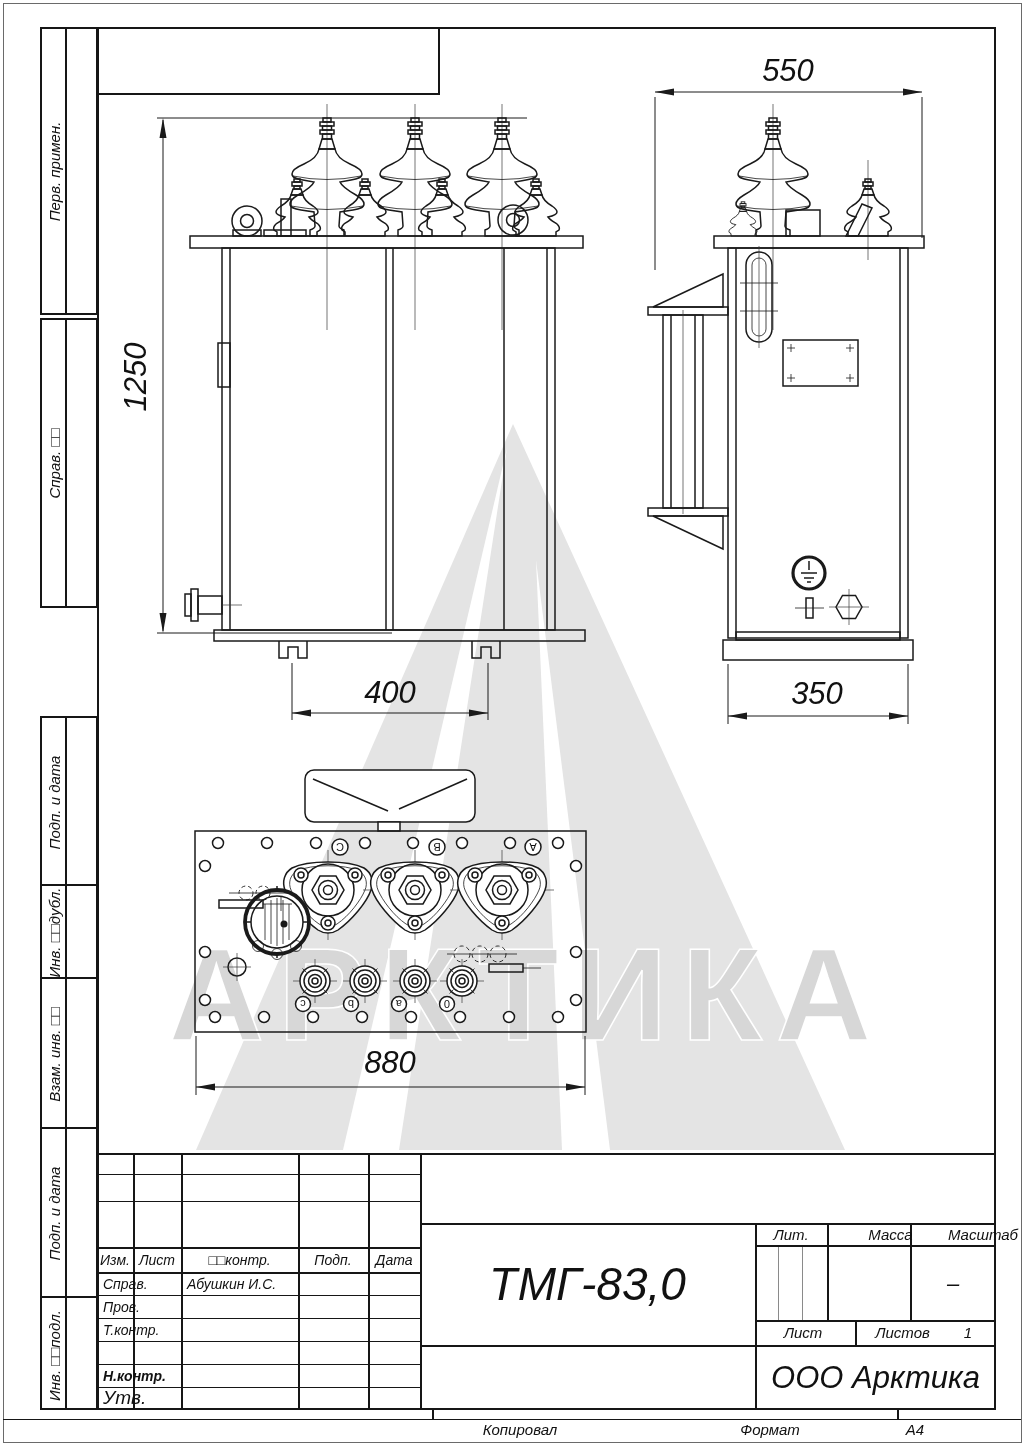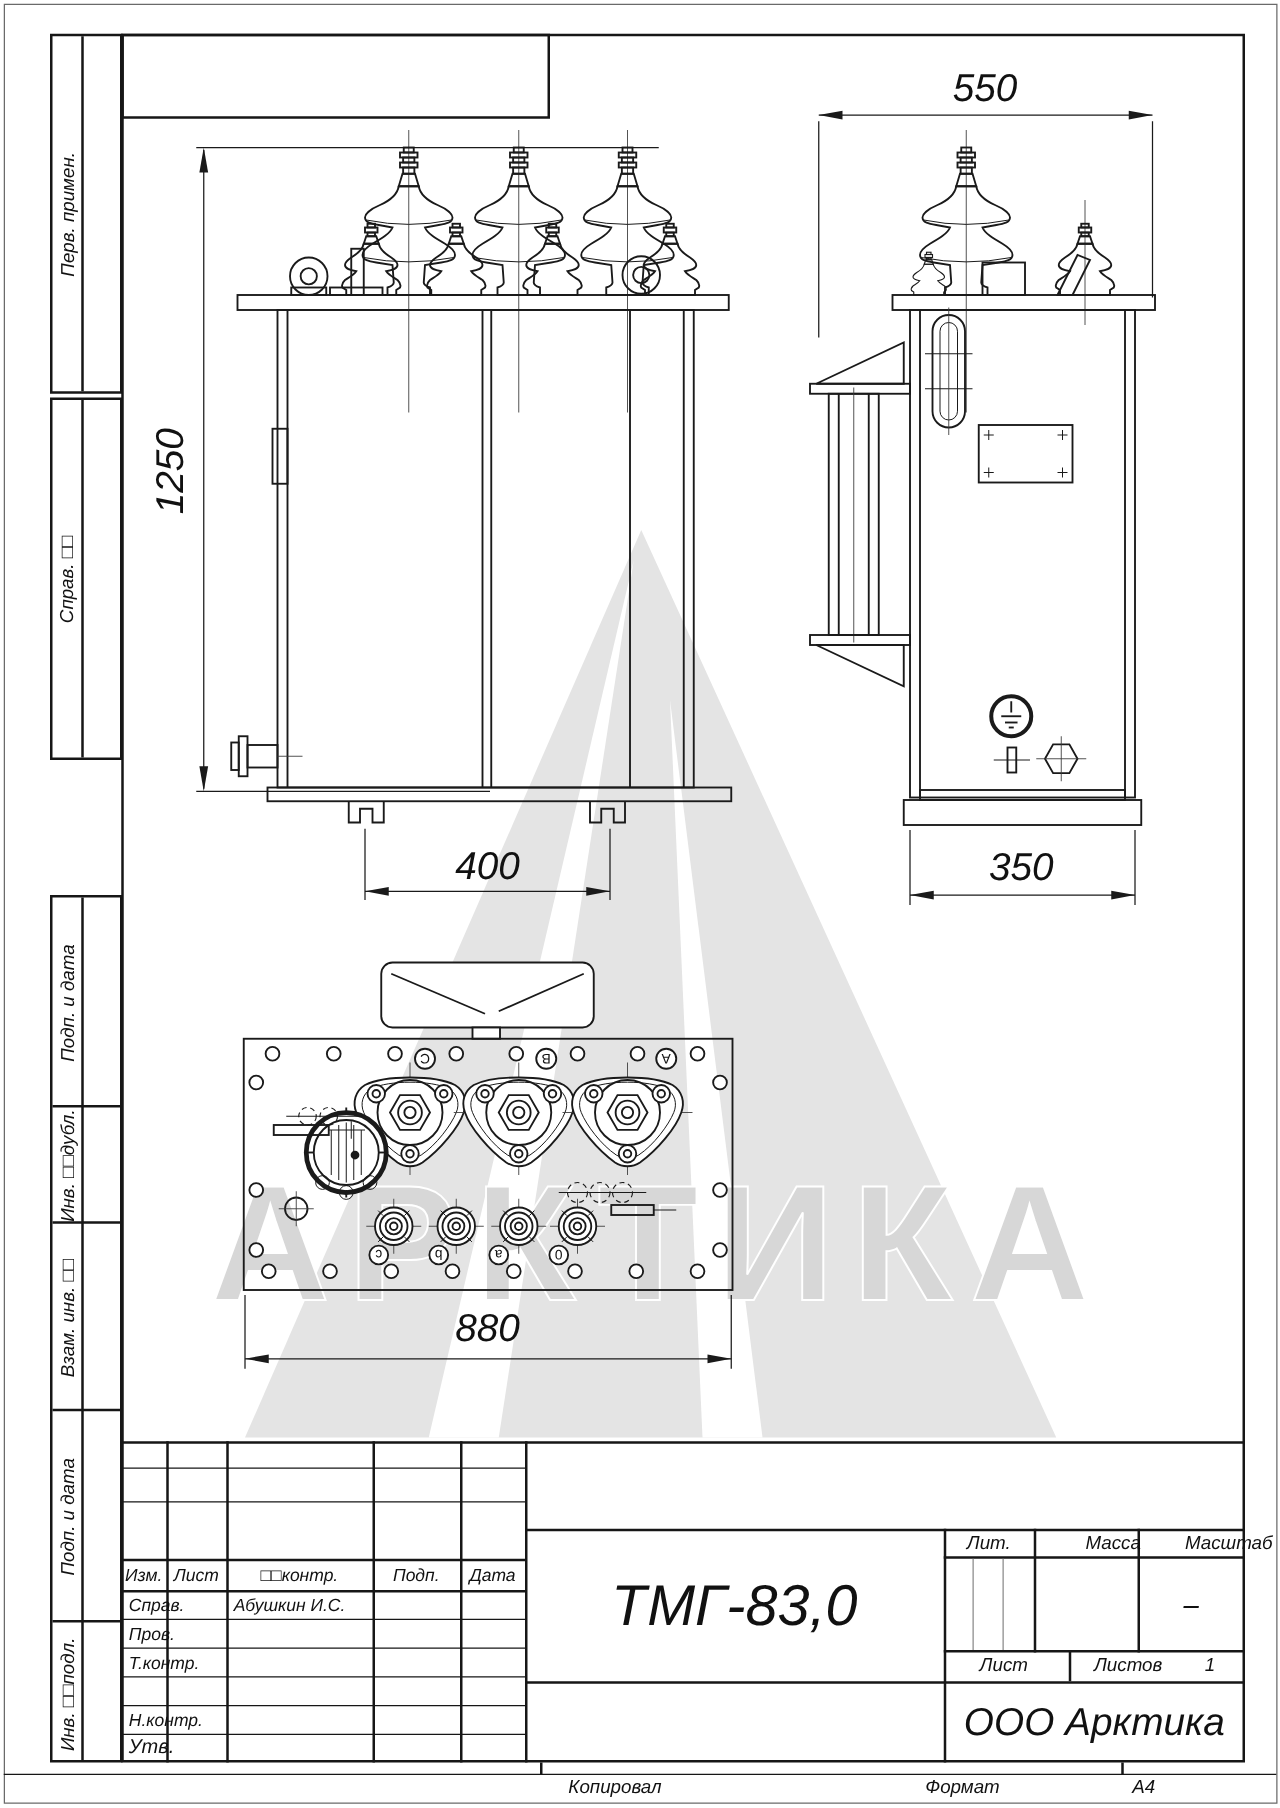--- a/index.html
+++ b/index.html
@@ -408,34 +408,34 @@
     <div class="txt" style="left:97px;top:1249px;width:36px;height:22px;font-size:14px;">Изм.</div>
     <div class="txt" style="left:133px;top:1249px;width:48px;height:22px;font-size:14px;">Лист</div>
     <div class="txt" style="left:181px;top:1249px;width:117px;height:22px;font-size:14px;">□□контр.</div>
     <div class="txt" style="left:298px;top:1249px;width:70px;height:22px;font-size:14px;">Подп.</div>
     <div class="txt" style="left:368px;top:1249px;width:52px;height:22px;font-size:14px;">Дата</div>
 
     <div class="txt left" style="left:99px;top:1272px;width:82px;height:23px;font-size:14px;">Справ.</div>
     <div class="txt left" style="left:183px;top:1272px;width:115px;height:23px;font-size:14px;">Абушкин И.С.</div>
     <div class="txt left" style="left:99px;top:1295px;width:82px;height:23px;font-size:14px;">Пров.</div>
     <div class="txt left" style="left:99px;top:1318px;width:82px;height:23px;font-size:14px;">Т.контр.</div>
-    <div class="txt left" style="left:99px;top:1364px;width:82px;height:23px;font-size:14px;">Н.контр.</div>
-    <div class="txt left" style="left:99px;top:1387px;width:82px;height:22px;font-size:16px;">Утв.</div>
+    <div class="txt left" style="left:99px;top:1364px;width:82px;height:23px;font-size:14px;font-weight:bold;">Н.контр.</div>
+    <div class="txt left" style="left:99px;top:1387px;width:82px;height:22px;font-size:19px;">Утв.</div>
 
     <div class="txt" style="left:420px;top:1223px;width:335px;height:122px;font-size:46px;">ТМГ-83,0</div>
     <div class="txt" style="left:755px;top:1224px;width:72px;height:21px;font-size:15px;">Лит.</div>
     <div class="txt" style="left:827px;top:1224px;width:83px;height:21px;font-size:15px;margin-left:22px;">Масса</div>
     <div class="txt" style="left:940px;top:1224px;width:86px;height:21px;font-size:15px;">Масштаб</div>
     <div class="txt" style="left:910px;top:1247px;width:86px;height:73px;font-size:22px;">–</div>
     <div class="txt" style="left:758px;top:1320px;width:90px;height:25px;font-size:15px;">Лист</div>
     <div class="txt" style="left:860px;top:1320px;width:85px;height:25px;font-size:15px;">Листов</div>
     <div class="txt" style="left:948px;top:1320px;width:40px;height:25px;font-size:15px;">1</div>
     <div class="txt" style="left:755px;top:1345px;width:241px;height:65px;font-size:31px;">ООО Арктика</div>
   </div>
 
   <div class="ln" style="left:3px;top:1419px;width:1018px;height:1px;"></div>
   <div class="ln" style="left:432px;top:1410px;width:2.3px;height:10px;"></div>
   <div class="ln" style="left:897px;top:1410px;width:2.3px;height:10px;"></div>
-  <div class="txt" style="left:392px;top:1419px;width:200px;height:20px;font-size:15px;">Копировал</div>
+  <div class="txt" style="left:420px;top:1419px;width:200px;height:20px;font-size:15px;">Копировал</div>
   <div class="txt" style="left:700px;top:1419px;width:140px;height:20px;font-size:15px;">Формат</div>
   <div class="txt" style="left:880px;top:1419px;width:70px;height:20px;font-size:15px;">А4</div>
 
 </div>
 
 </body></html>

